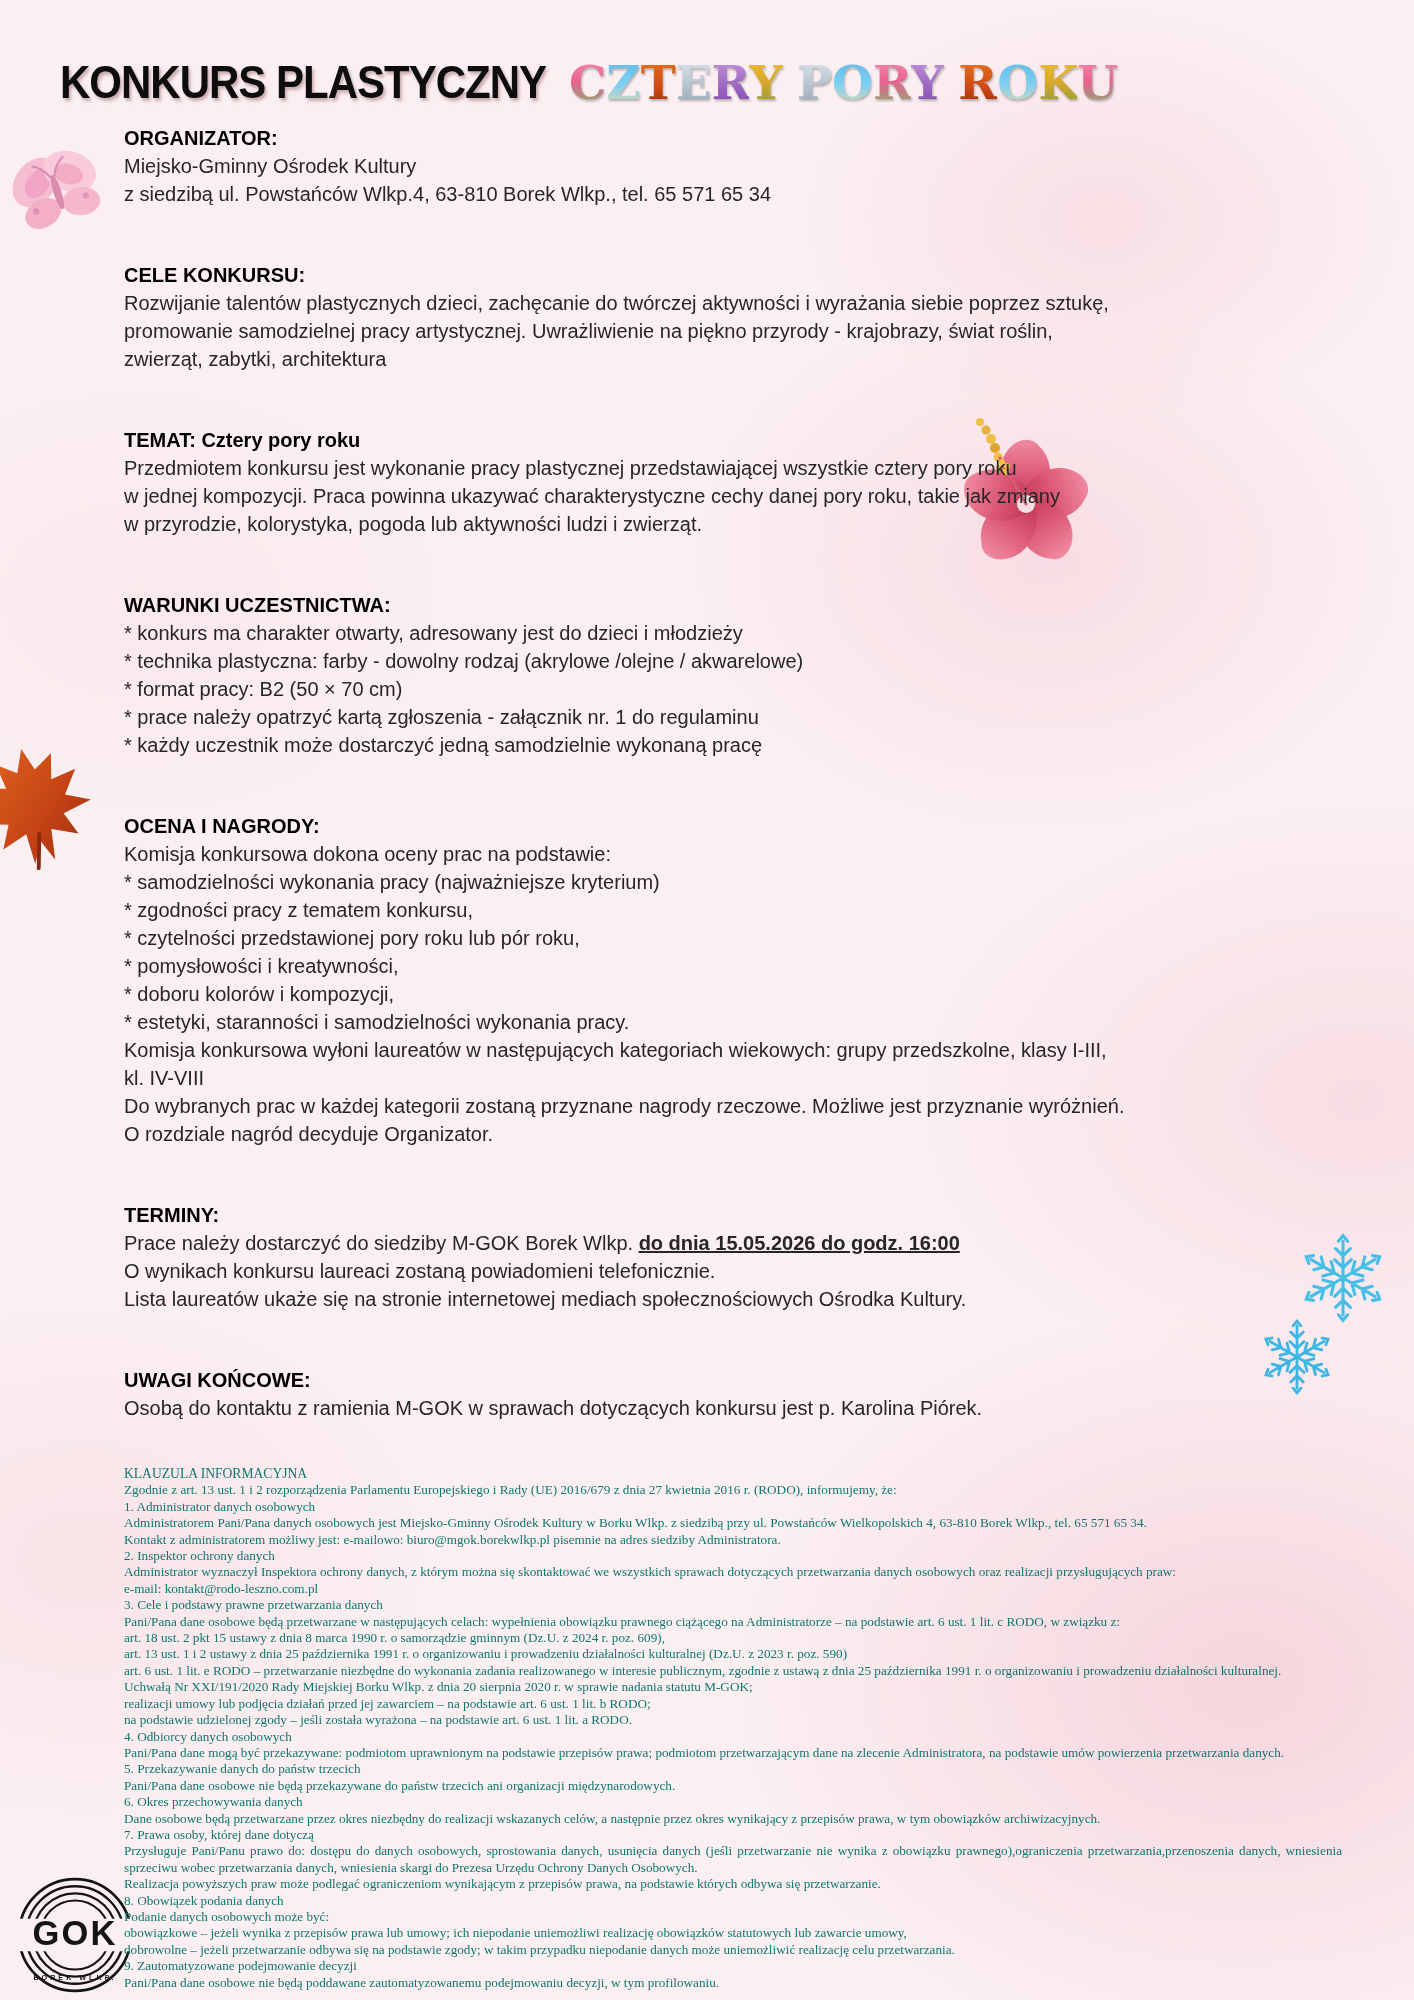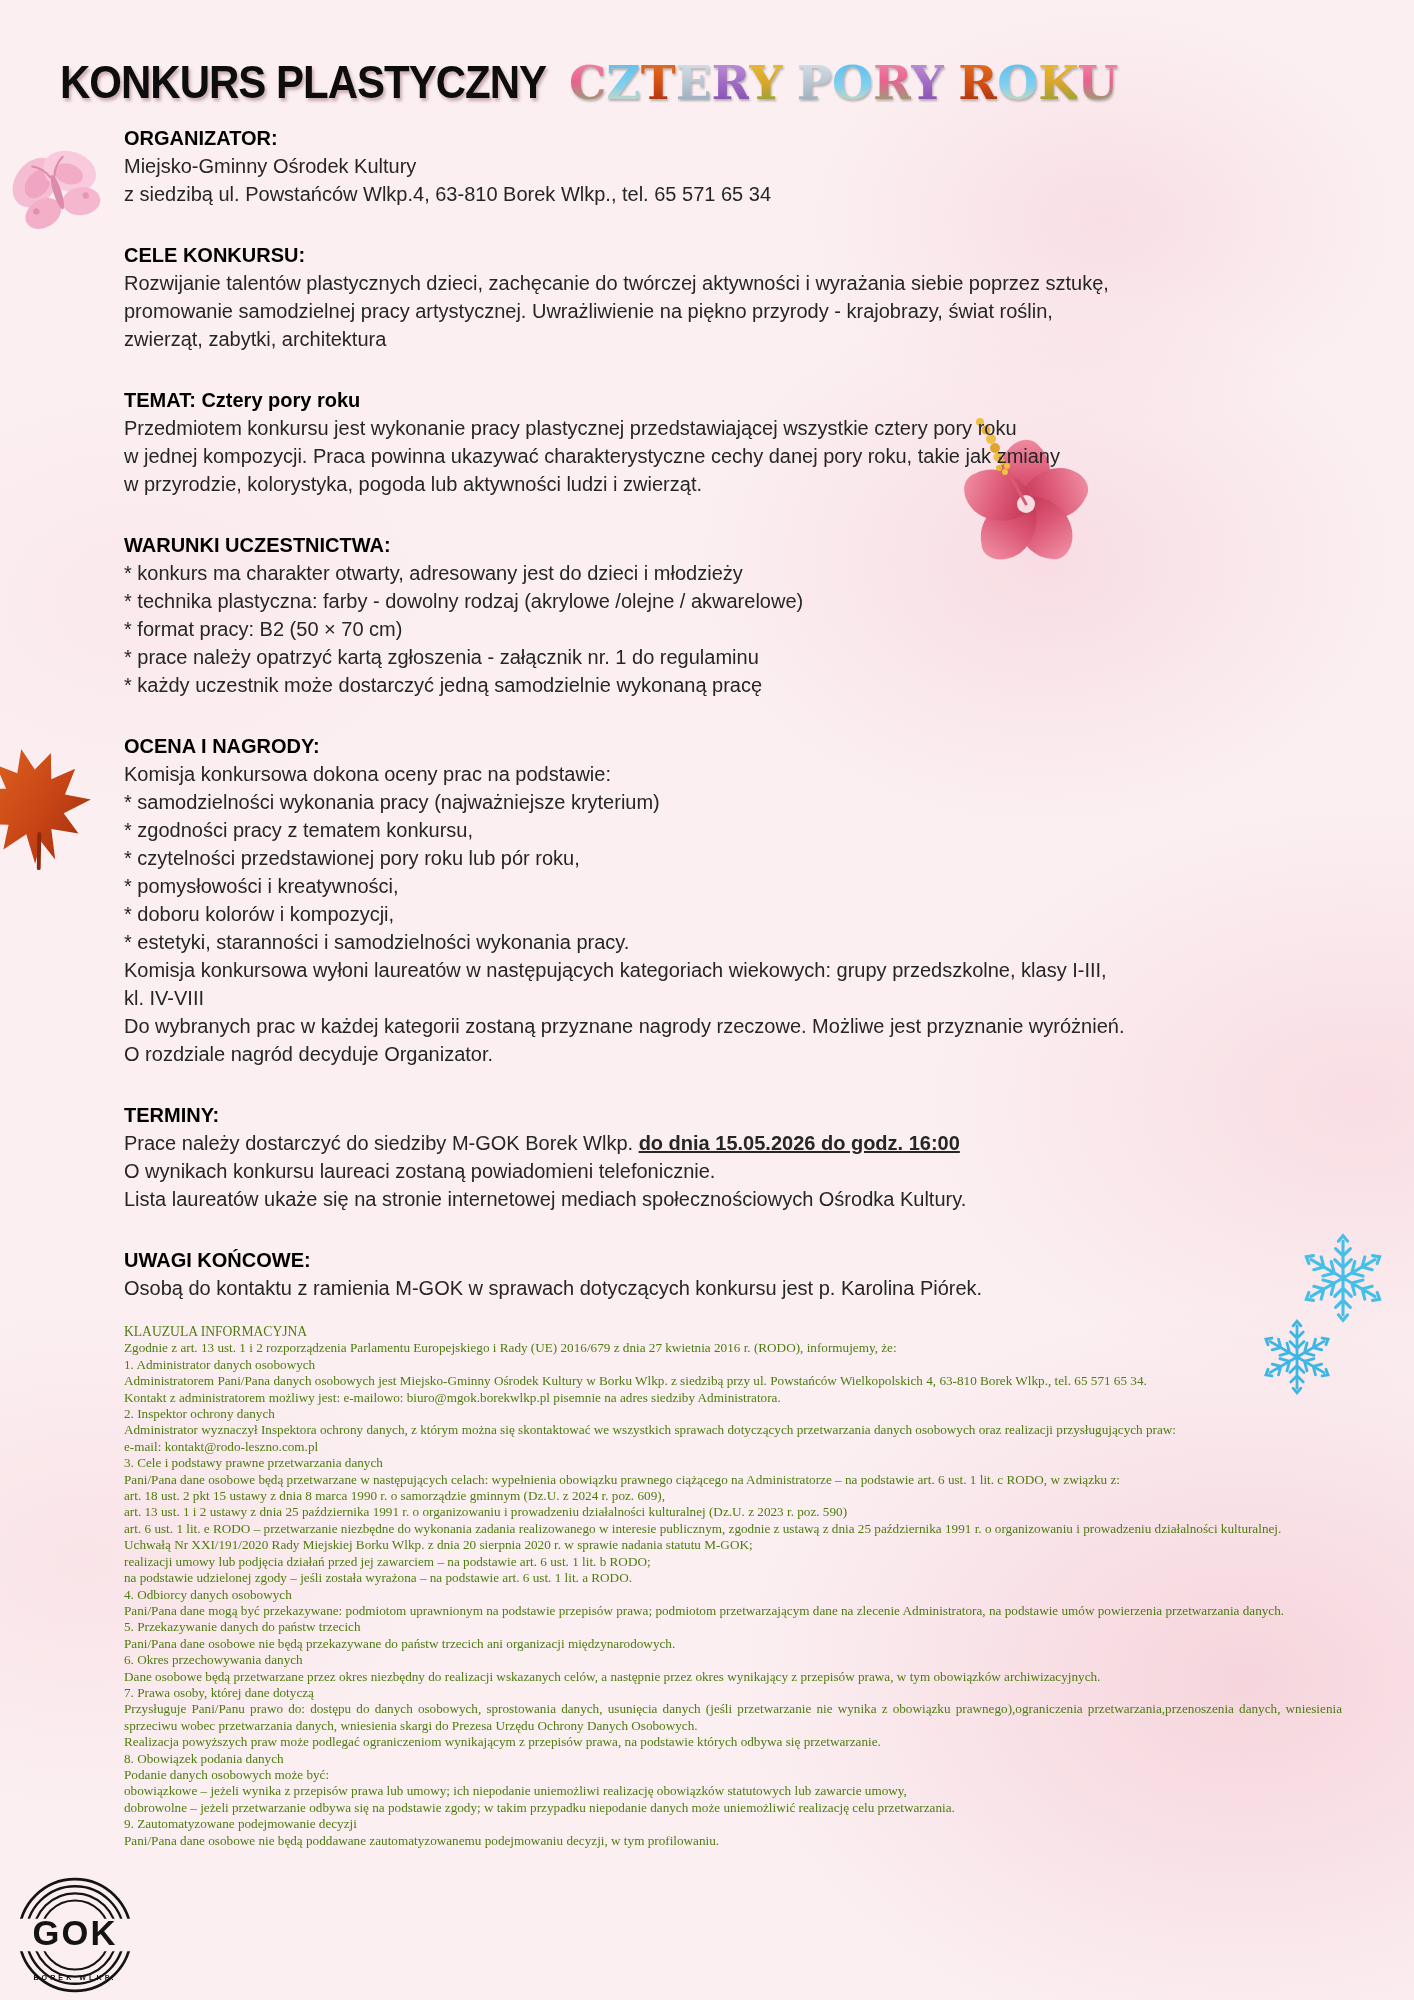--- a/index.html
+++ b/index.html
@@ -37,28 +37,28 @@
   .t-color .sp{display:inline-block;width:14px;}
   .g0{background-image:linear-gradient(180deg,#f48fb1 0%,#e8638f 48%,#7cb56b 100%);}
   .g1{background-image:linear-gradient(180deg,#59b9ea 0%,#7fd0f0 55%,#efd9a8 100%);}
   .g2{background-image:linear-gradient(180deg,#e87a1e 0%,#cf4713 60%,#8f2d0e 100%);}
   .g3{background-image:linear-gradient(180deg,#dfe7ee 0%,#b6c4d0 55%,#8fa3b2 100%);}
   .g4{background-image:linear-gradient(180deg,#c79ade 0%,#9a63c0 60%,#7c4aa5 100%);}
   .g5{background-image:linear-gradient(180deg,#f2c12e 0%,#d8a62a 50%,#7fa03b 100%);}
 
   
   .content{position:absolute;top:124px;left:124px;width:1240px;z-index:1;}
-  .section{margin-top:33px;}
+  .section{margin-top:53px;}
   .section:first-child{margin-top:0;}
   .h{font-size:20px;font-weight:700;line-height:28px;color:#000000;}
   .ln{font-size:20px;font-weight:400;line-height:28px;}
   .bu{font-weight:700;text-decoration:underline;}
 
   
-  .klauzula{margin-top:22px;width:1218px;font-family:"Liberation Serif",serif;color:#4d7c0f;}
+  .klauzula{margin-top:44px;width:1218px;font-family:"Liberation Serif",serif;color:#0f766e;}
   .kh{font-size:13.6px;line-height:16.4px;}
   .kl{font-size:13.2px;line-height:16.4px;text-align:justify;}
 </style>
 </head>
 <body>
 
 <svg class="deco" style="left:-2px;top:134px;transform:rotate(-18deg);" width="120" height="120" viewBox="0 0 120 120">
   <g opacity="0.92">
     <ellipse cx="42" cy="42" rx="27" ry="20" fill="#f5b9cf" transform="rotate(-35 42 42)"></ellipse>
     <ellipse cx="44" cy="44" rx="16" ry="11" fill="#ef9fbe" transform="rotate(-35 44 44)"></ellipse>

